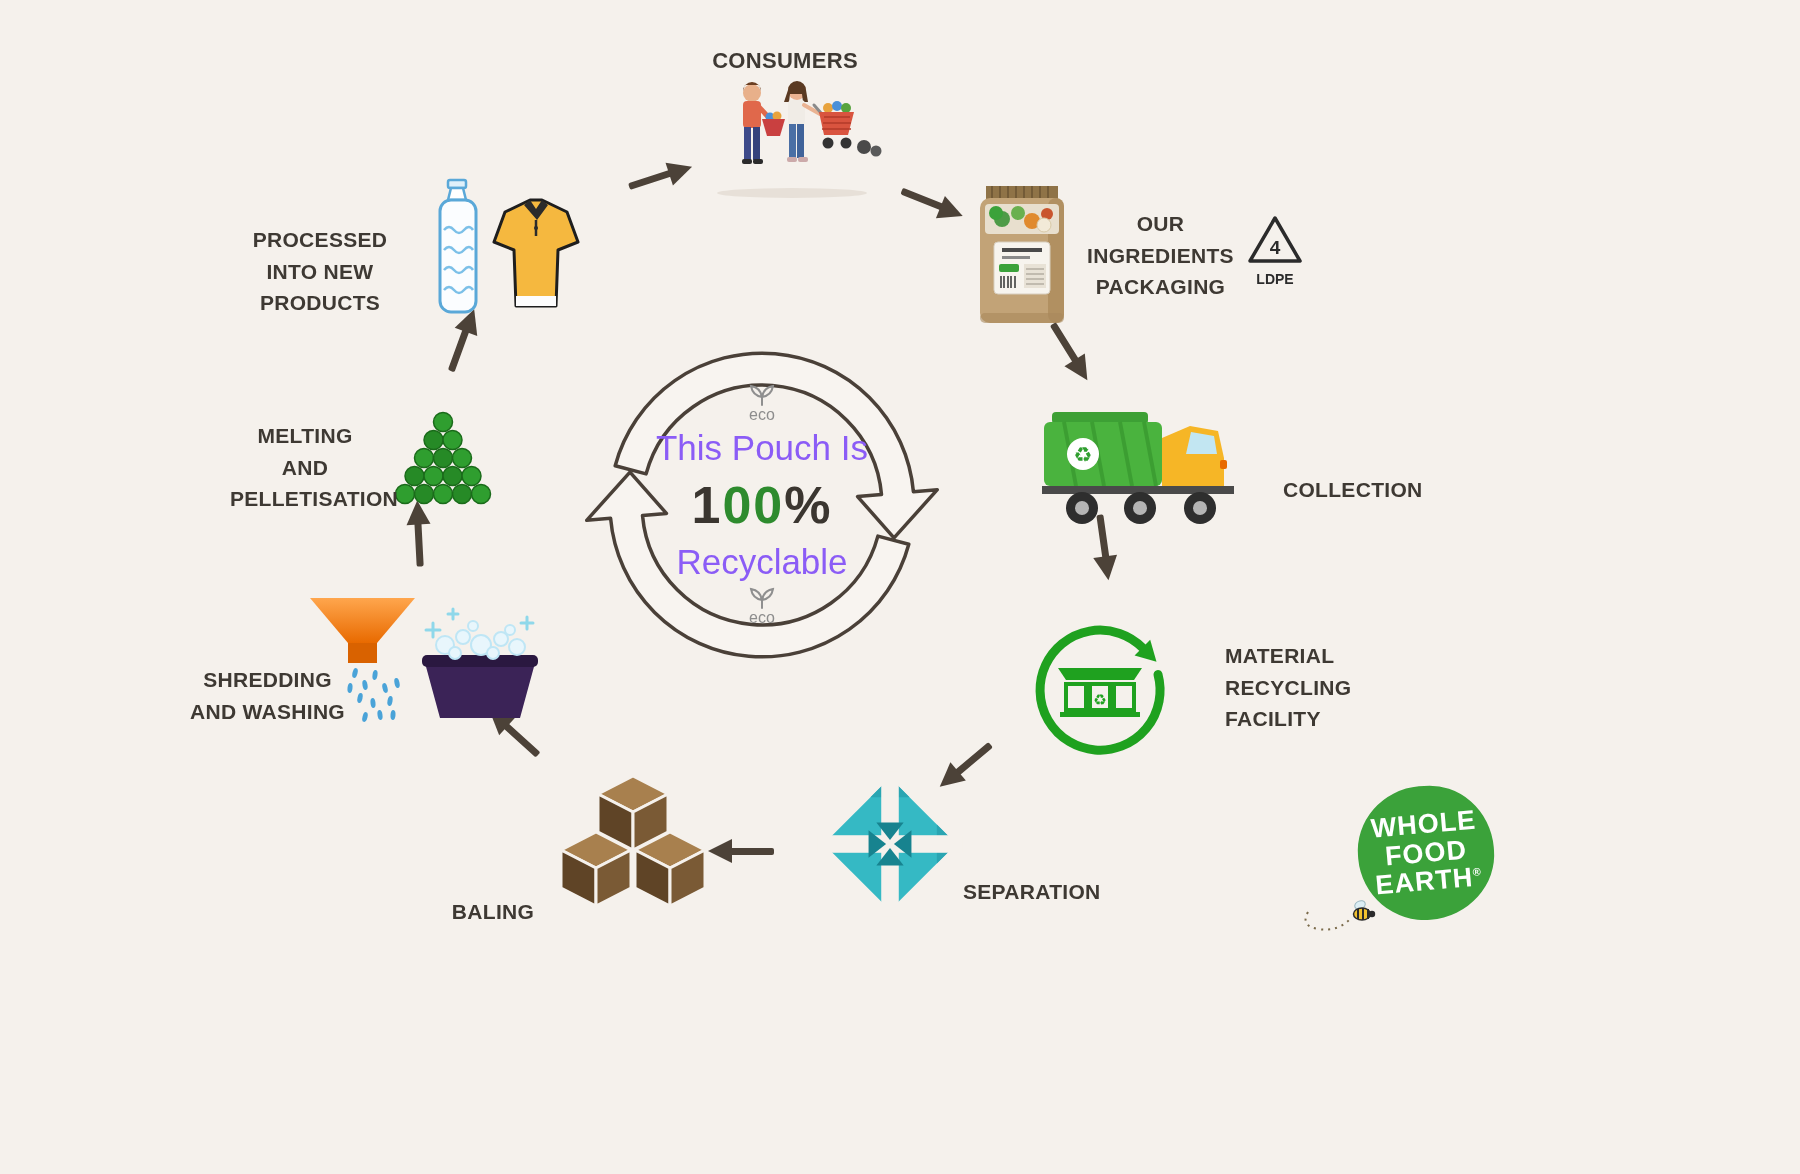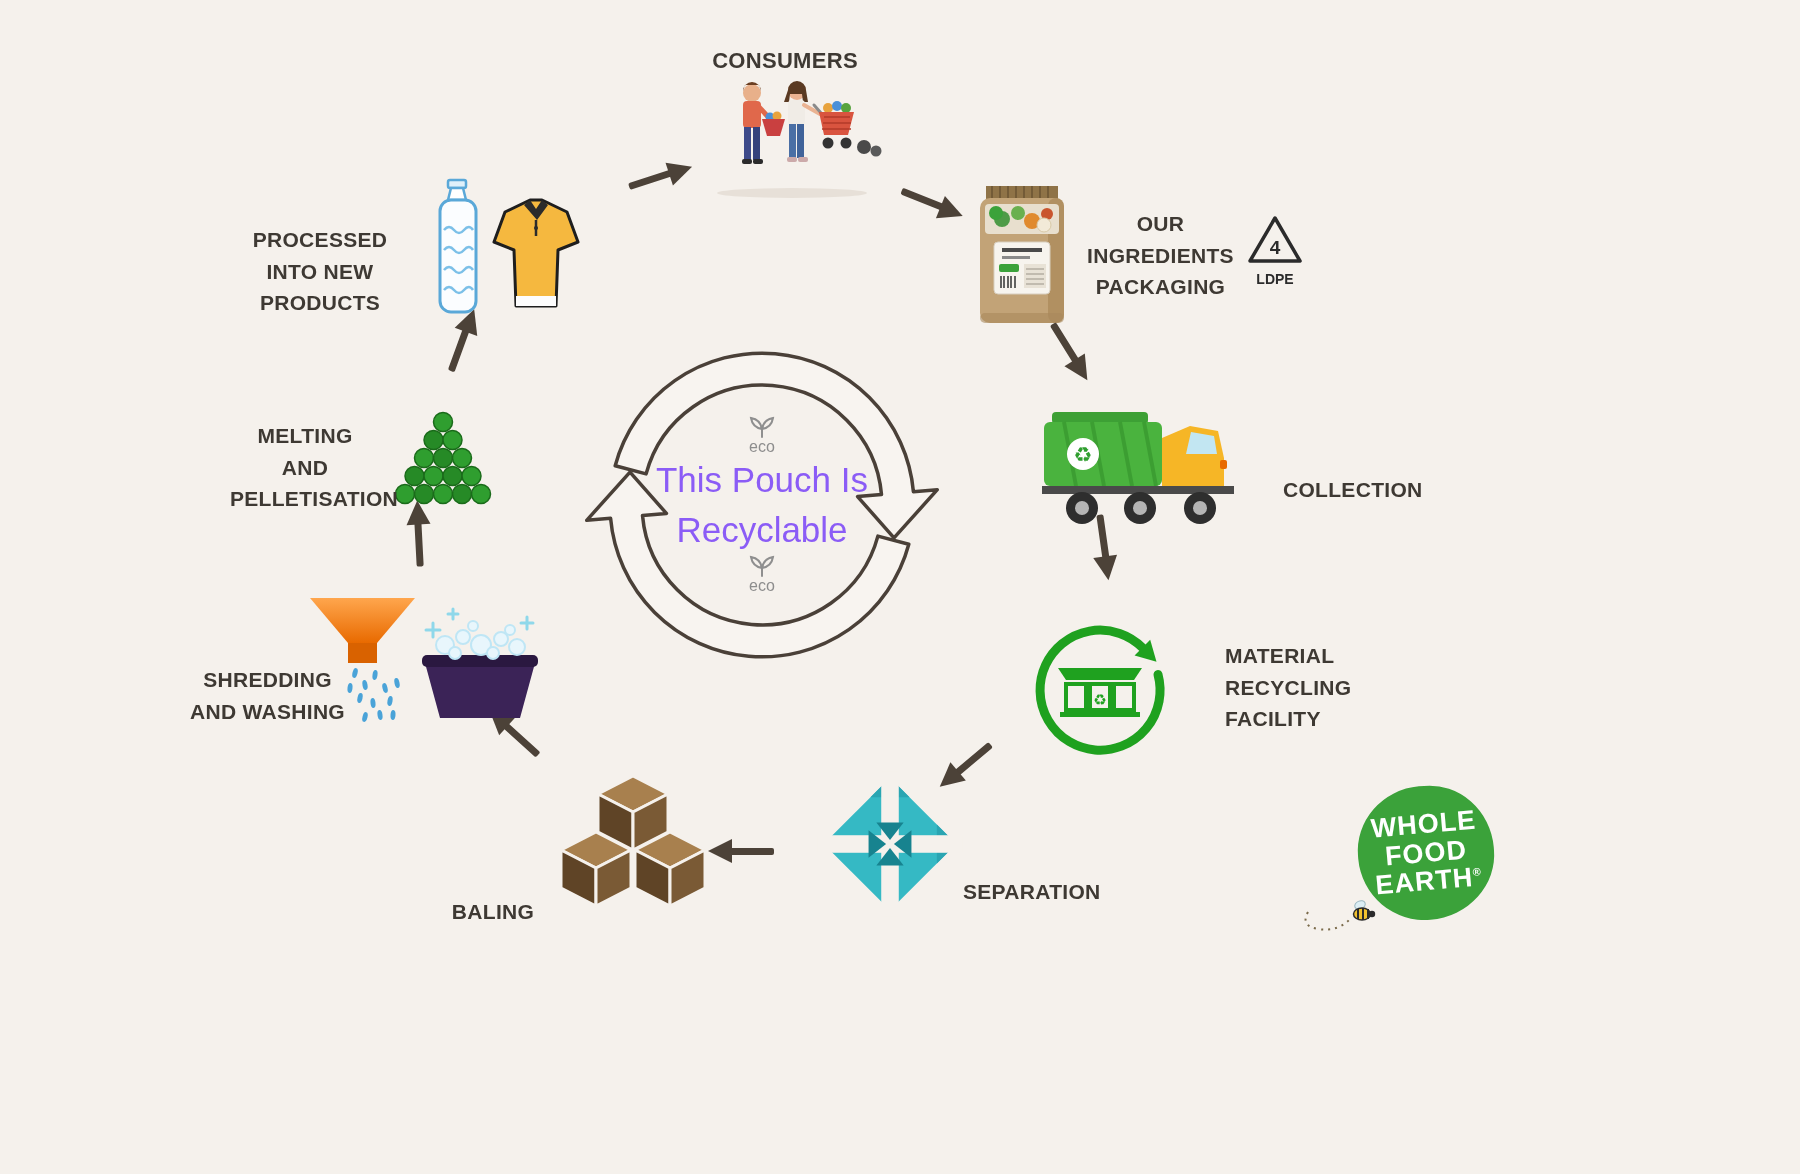--- a/index.html
+++ b/index.html
@@ -55,20 +55,21 @@
       <svg width="28" height="22" viewBox="0 0 28 22">
         <g stroke="#8f8f8f" stroke-width="2" fill="none" stroke-linecap="round">
           <path d="M14 21 V12"></path>
           <path d="M14 13 C8 12 4 8 3 2 C9 3 13 7 14 13"></path>
           <path d="M14 13 C20 12 24 8 25 2 C19 3 15 7 14 13"></path>
         </g>
       </svg>
       <div class="eco-word">eco</div>
     </div>
     <div class="center-line">This Pouch Is</div>
+    <div class="percent-row"><span>1</span><span class="percent-zeros">00</span><span>%</span></div>
     <div class="center-line">Recyclable</div>
     <div class="eco-block">
       <svg width="28" height="22" viewBox="0 0 28 22">
         <g stroke="#8f8f8f" stroke-width="2" fill="none" stroke-linecap="round">
           <path d="M14 21 V12"></path>
           <path d="M14 13 C8 12 4 8 3 2 C9 3 13 7 14 13"></path>
           <path d="M14 13 C20 12 24 8 25 2 C19 3 15 7 14 13"></path>
         </g>
       </svg>
       <div class="eco-word">eco</div>

